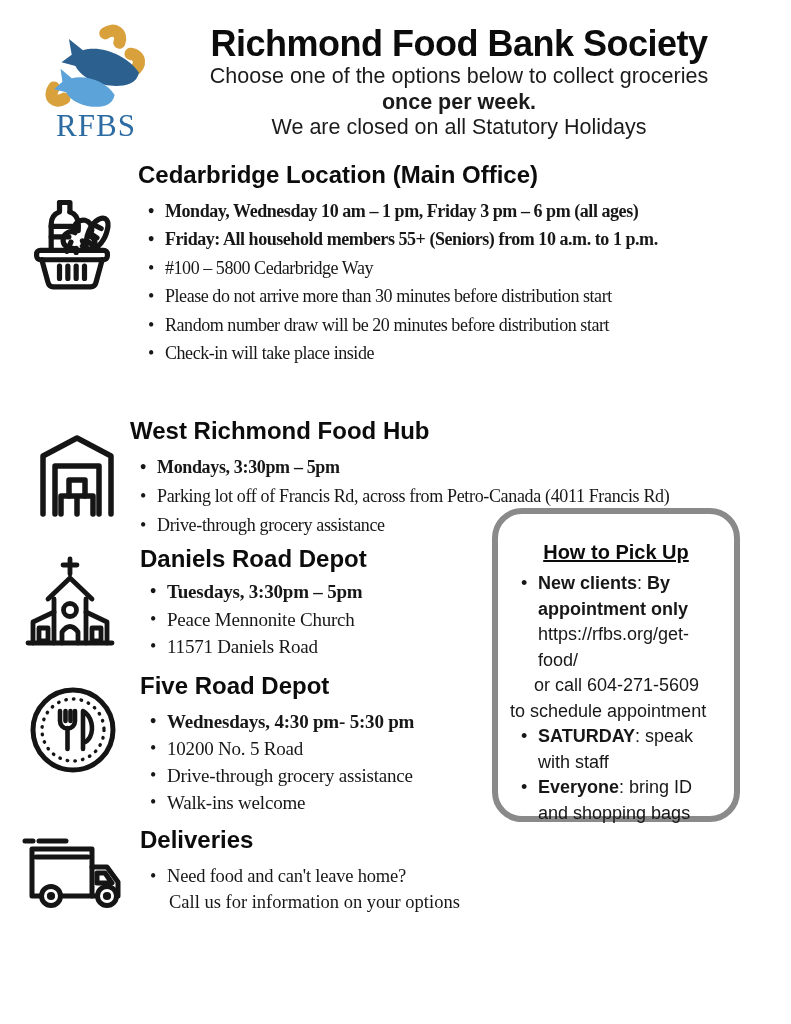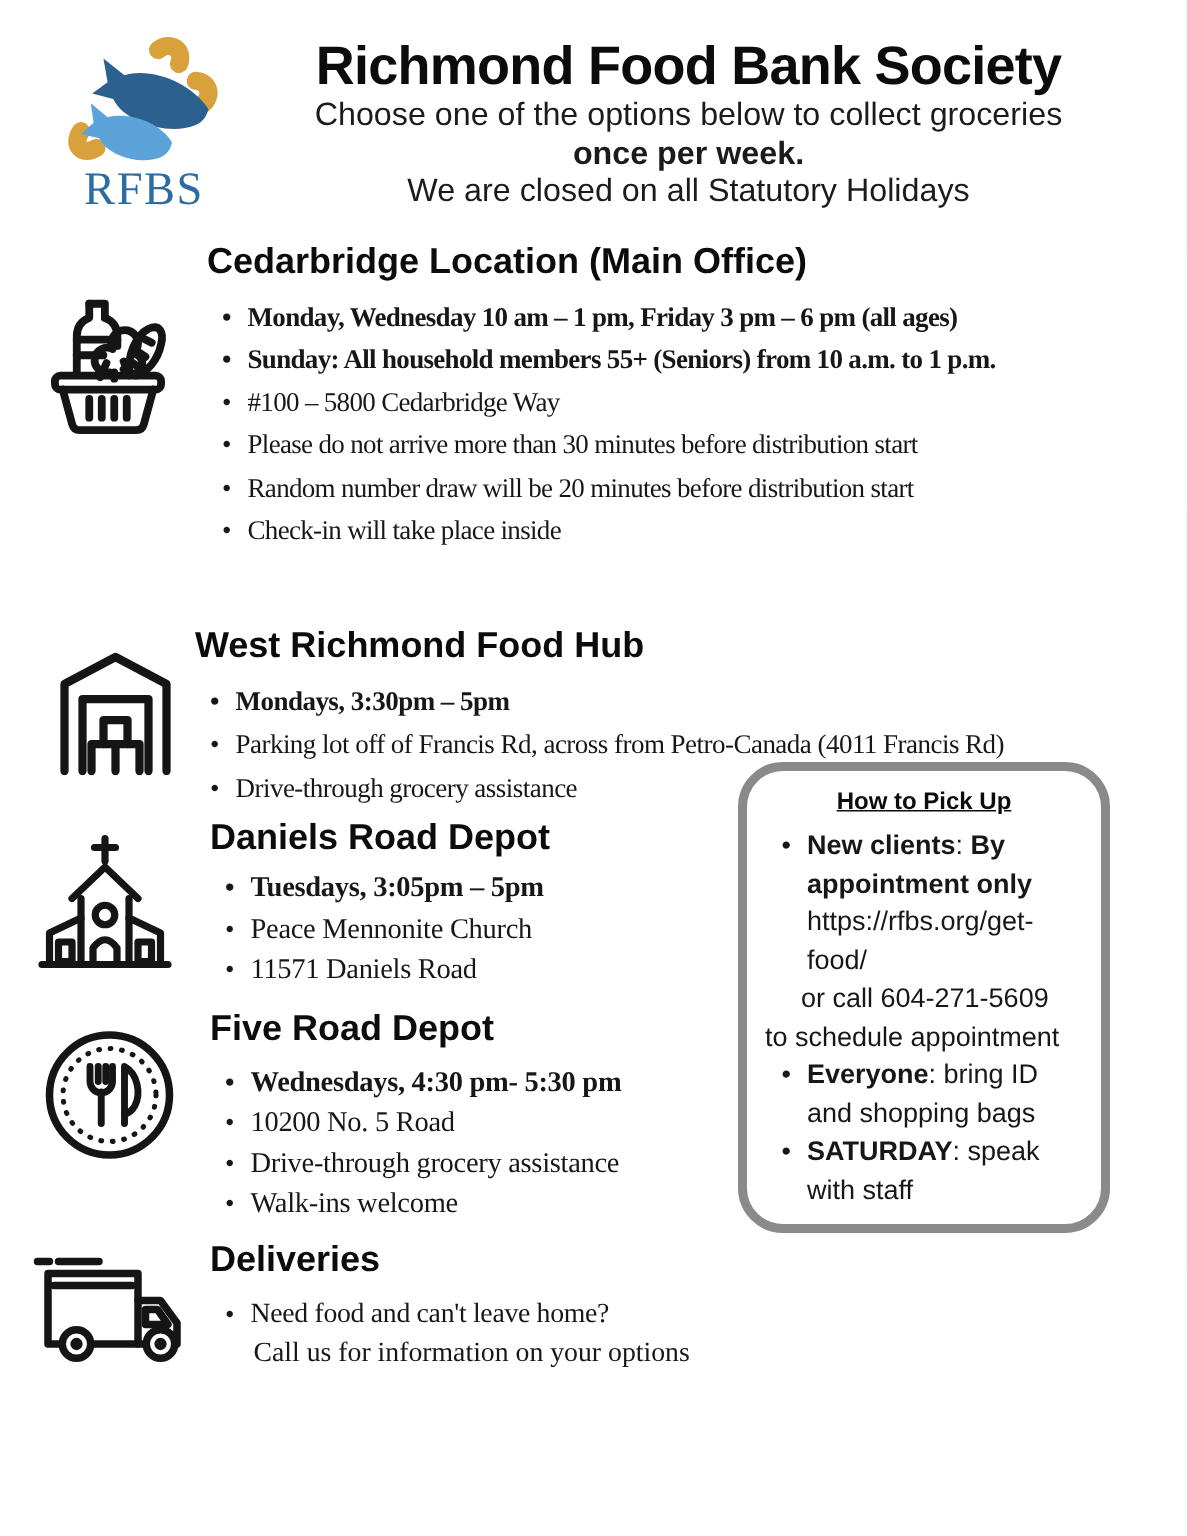--- a/index.html
+++ b/index.html
@@ -48,21 +48,21 @@
   .icon-warehouse { left:33px; top:427px; }
   .icon-church { left:24px;  top:554px; }
   .icon-plate { left:29px;  top:686px; }
   .icon-truck { left:18px;  top:834px; }
   
   .pickup-box {
     position:absolute; left:492px; top:508px; width:248px; height:314px;
     border:6px solid #8a8a8a; border-radius:30px; background:#ffffff;
     padding:10px 12px 0 12px;
   }
-  .pickup-title { text-align:center; font-size:16px; font-weight:800; text-decoration:underline; margin-top:2px; color:#0c0c0c; }
+  .pickup-title { text-align:center; font-size:20px; font-weight:800; text-decoration:underline; margin-top:17px; color:#0c0c0c; }
   .pickup-items { margin-top:7px; }
   .p-bullet { position:relative; padding-left:28px; font-size:18px; line-height:25.5px; }
   .p-bullet::before { content:"•"; position:absolute; left:11px; top:0; font-size:18px; }
   .p-bold { font-weight:bold; }
   .p-call { margin-left:24px; font-size:18px; line-height:25.5px; }
   .p-sched { margin-left:0; font-size:18px; line-height:25.5px; }
   
   .footer { position:absolute; left:0; top:930px; width:100%; text-align:center; font-size:18px; line-height:22.5px; color:#222; }
 </style>
 </head>
@@ -104,21 +104,21 @@
     <path d="M70 34 l6 3 M66 42 l6 4 M64 50 l5 4"></path>
     <rect x="14" y="58" width="68" height="9" rx="3.5"></rect>
     <path d="M19 67 l6 22 q1 4 5 4 h36 q4 0 5 -4 l6 -22"></path>
     <path d="M36 73 v12 M44 73 v12 M52 73 v12 M60 73 v12"></path>
   </svg>
 
   <section class="sec sec-cedar">
     <h2>Cedarbridge Location (Main Office)</h2>
     <div class="bullets">
       <div class="bullet b">Monday, Wednesday 10 am – 1 pm, Friday 3 pm – 6 pm (all ages)</div>
-      <div class="bullet b">Sunday: All household members 55+ (Seniors) from 10 a.m. to 1 p.m.</div>
+      <div class="bullet b">Friday: All household members 55+ (Seniors) from 10 a.m. to 1 p.m.</div>
       <div class="bullet">#100 – 5800 Cedarbridge Way</div>
       <div class="bullet">Please do not arrive more than 30 minutes before distribution start</div>
       <div class="bullet">Random number draw will be 20 minutes before distribution start</div>
       <div class="bullet">Check-in will take place inside</div>
     </div>
   </section>
 
   <svg class="icon icon-warehouse" width="88" height="90" viewBox="0 0 88 90" fill="none" stroke="#151515" stroke-width="5.5" stroke-linecap="round" stroke-linejoin="round">
     <path d="M10 87 V29 L44 11 L78 29 V87"></path>
     <path d="M22 87 V39 H66 V87"></path>
@@ -142,21 +142,21 @@
     <circle cx="46" cy="56" r="6.5"></circle>
     <path d="M38 89 V78 q8 -11 16 0 V89"></path>
     <path d="M30 58 L9 68 V89 M62 58 L83 68 V89"></path>
     <path d="M15 74 h9 v13 h-9 z M68 74 h9 v13 h-9 z"></path>
     <path d="M4 89 H88"></path>
   </svg>
 
   <section class="sec sec-daniels">
     <h2>Daniels Road Depot</h2>
     <div class="bullets">
-      <div class="bullet b">Tuesdays, 3:05pm – 5pm</div>
+      <div class="bullet b">Tuesdays, 3:30pm – 5pm</div>
       <div class="bullet">Peace Mennonite Church</div>
       <div class="bullet">11571 Daniels Road</div>
     </div>
   </section>
 
   <svg class="icon icon-plate" width="88" height="88" viewBox="0 0 88 88" fill="none" stroke="#151515" stroke-linecap="round" stroke-linejoin="round">
     <circle cx="44" cy="44" r="40" stroke-width="5"></circle>
     <circle cx="44" cy="44" r="31" stroke-width="3.4" stroke-dasharray="0.5 7.2"></circle>
     <path stroke-width="4.6" d="M31 25 v10 a7.5 7.5 0 0 0 15 0 v-10"></path>
     <path stroke-width="4.6" d="M36.5 25 v10 M41.5 25 v10"></path>
@@ -175,22 +175,22 @@
   </section>
 
   <aside class="pickup-box">
     <div class="pickup-title">How to Pick Up</div>
     <div class="pickup-items">
       <div class="p-bullet"><span class="p-bold">New clients</span><span>: </span><span class="p-bold">By appointment only</span>
         <div>https://rfbs.org/get-food/</div>
       </div>
       <div class="p-call">or call 604-271-5609</div>
       <div class="p-sched">to schedule appointment</div>
+      <div class="p-bullet"><span class="p-bold">SATURDAY</span><span>: speak with staff</span></div>
       <div class="p-bullet"><span class="p-bold">Everyone</span><span>: bring ID and shopping bags</span></div>
-      <div class="p-bullet"><span class="p-bold">SATURDAY</span><span>: speak with staff</span></div>
     </div>
   </aside>
 
   <svg class="icon icon-truck" width="116" height="76" viewBox="0 0 116 76" fill="none" stroke="#151515" stroke-width="5" stroke-linecap="round" stroke-linejoin="round">
     <path d="M7 7 h8 M21 7 h27"></path>
     <path d="M14 62 V15 H74 V62 H14"></path>
     <path d="M18 23 H70"></path>
     <path d="M74 33 h15 l11 15 v14 h-26"></path>
     <path d="M79 39 h8 l7 10 h-15 z"></path>
     <circle cx="33" cy="62" r="9.5" fill="#ffffff"></circle>

